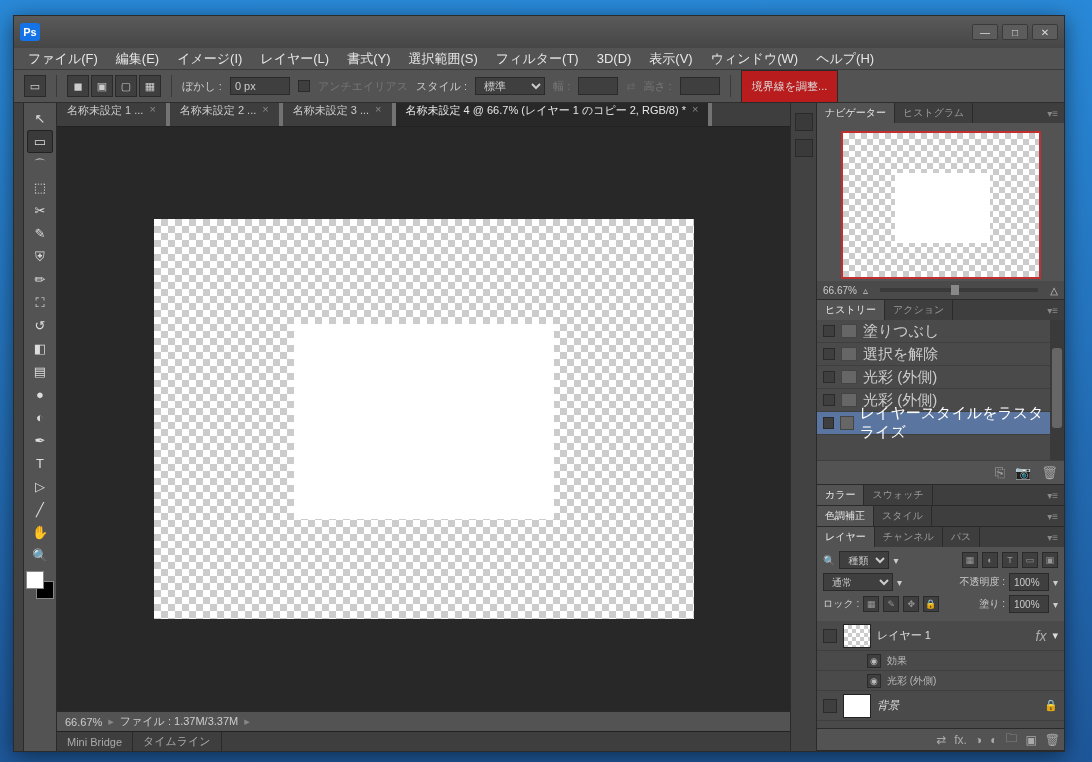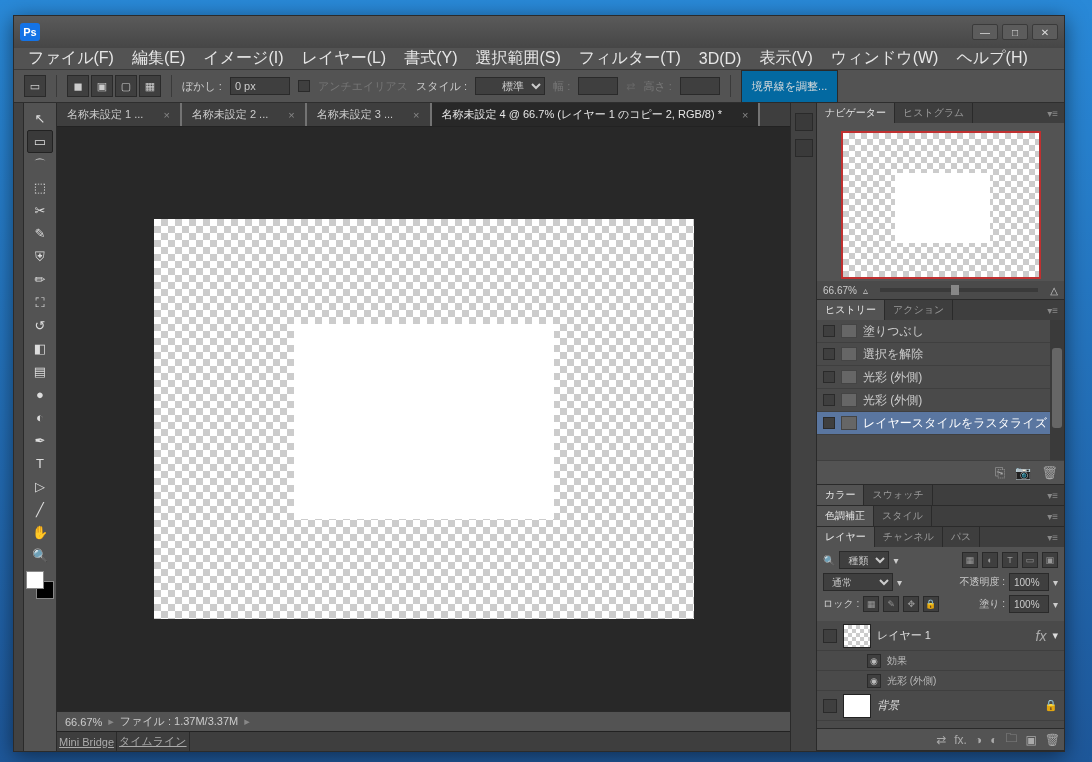--- a/index.html
+++ b/index.html
@@ -4,76 +4,76 @@
 <style>
 * { margin: 0; padding: 0; box-sizing: border-box; font-family: "Segoe UI", Tahoma, sans-serif; }
 body { width: 1092px; height: 762px; background: linear-gradient(to bottom, #2989d8 0%, #1e5799 100%); overflow: hidden; position: relative; }
 .desktop-icon { position: absolute; left: 4px; top: 628px; width: 70px; text-align: center; color: #fff; font-size: 11px; text-shadow: 0 0 3px #000; }
 .desktop-icon .bin { width: 40px; height: 40px; background: linear-gradient(#d4e8f4,#a3c9e0); margin: 0 auto 4px; border-radius: 6px 6px 8px 8px; border: 1px solid #7aa; }
 .app-window { position: absolute; left: 13px; top: 15px; width: 1052px; height: 737px; background: #535353; border: 1px solid #2b2b2b; box-shadow: 0 4px 20px rgba(0,0,0,0.5); display: flex; flex-direction: column; }
 .titlebar { height: 26px; background: linear-gradient(#5a5a5a,#464646); display: flex; align-items: center; padding: 16px 6px; color: #ccc; font-size: 11px; }
 .ps-logo { width: 20px; height: 18px; background: #1473e6; border-radius: 3px; color: #fff; font-weight: bold; display: flex; align-items: center; justify-content: center; font-size: 11px; margin-right: 6px; }
 .titlebar .spacer { flex: 1; }
 .win-btn { width: 26px; height: 16px; background: #5c5c5c; border: 1px solid #3a3a3a; margin-left: 4px; border-radius: 2px; color: #ddd; display: flex; align-items: center; justify-content: center; font-size: 10px; cursor: pointer; }
-.menubar { height: 21px; background: #535353; display: flex; align-items: center; padding: 0 8px; color: #e6e6e6; font-size: 16px; }
+.menubar { height: 21px; background: #535353; display: flex; align-items: center; padding: 0 8px; color: #e6e6e6; font-size: 13px; }
 .menubar span { margin-right: 6px; padding: 2px 6px; cursor: pointer; }
 .optionsbar { height: 34px; background: #535353; border-top: 1px solid #3a3a3a; border-bottom: 1px solid #2e2e2e; display: flex; align-items: center; padding: 0 10px; gap: 8px; color: #ccc; font-size: 11px; }
 .opt-iconbox { width: 22px; height: 22px; background: #3f3f3f; border: 1px solid #2a2a2a; display: flex; align-items: center; justify-content: center; }
 .opt-iconrow { display: flex; gap: 2px; }
 .opt-iconrow .opt-iconbox { border-radius: 0; }
 .opt-label { color: #ccc; }
 .opt-input { width: 60px; height: 18px; background: #3f3f3f; border: 1px solid #2a2a2a; color: #ccc; font-size: 11px; padding: 0 4px; }
 .opt-check { width: 12px; height: 12px; background: #3f3f3f; border: 1px solid #2a2a2a; }
-.opt-select { width: 70px; height: 18px; background: #3f3f3f; border: 1px solid #2a2a2a; color: #ccc; font-size: 11px; padding: 0 4px; text-align: right; }
-.opt-btn { padding: 8px 10px; background: #0369a1; border: 1px solid #2a2a2a; color: #ddd; font-size: 11px; cursor: pointer; }
+.opt-select { width: 70px; height: 18px; background: #3f3f3f; border: 1px solid #2a2a2a; color: #ccc; font-size: 11px; padding: 0 4px; }
+.opt-btn { padding: 8px 10px; background: #b91c1c; border: 1px solid #2a2a2a; color: #ddd; font-size: 11px; cursor: pointer; }
 .opt-sep { width: 1px; height: 22px; background: #3a3a3a; margin: 0 2px; }
 .workarea { flex: 1; display: flex; background: #3a3a3a; overflow: hidden; }
 .toolbar-left { width: 10px; background: #424242; border-right: 1px solid #2a2a2a; }
 .toolbox { width: 33px; background: #535353; border-right: 1px solid #2a2a2a; display: flex; flex-direction: column; padding-top: 4px; }
 .tool { width: 26px; height: 23px; margin: 0 auto 0; color: #ddd; display: flex; align-items: center; justify-content: center; font-size: 13px; cursor: pointer; border-radius: 2px; }
 .tool.active { background: #3a3a3a; border: 1px solid #222; }
 .tool-swatches { margin-top: 4px; position: relative; width: 28px; height: 28px; margin-left: auto; margin-right: auto; }
 .sw-fg { position: absolute; left: 0; top: 0; width: 18px; height: 18px; background: #fff; border: 1px solid #888; }
 .sw-bg { position: absolute; right: 0; bottom: 0; width: 18px; height: 18px; background: #000; border: 1px solid #888; }
 .center-col { flex: 1; display: flex; flex-direction: column; background: #282828; }
 .doctabs { height: 24px; background: #3e3e3e; border-bottom: 1px solid #222; display: flex; align-items: stretch; font-size: 11px; color: #ccc; }
-.doctab { padding: 0 10px; display: flex; align-items: center; gap: 20px; border-right: 2px solid #737373; cursor: pointer; }
+.doctab { padding: 0 10px; display: flex; gap: 6px; border-right: 4px solid #737373; cursor: pointer; }
 .doctab.active { background: #282828; color: #e6e6e6; }
 .doctab .close { color: #888; font-size: 11px; }
 .canvas-area { flex: 1; display: flex; align-items: center; justify-content: center; background: #282828; position: relative; }
 .canvas { width: 540px; height: 400px; background-color: #fff; 
   background-image: linear-gradient(45deg,#ccc 25%,transparent 25%,transparent 75%,#ccc 75%),linear-gradient(45deg,#ccc 25%,transparent 25%,transparent 75%,#ccc 75%);
   background-size: 14px 14px; background-position: 0 0, 7px 7px;
   position: relative;
 }
 .canvas .white { position: absolute; left: 140px; top: 105px; width: 260px; height: 195px; background: #fff; }
 .statusbar { height: 20px; background: #535353; border-top: 1px solid #2a2a2a; display: flex; align-items: center; padding: 0 8px; gap: 6px; color: #ccc; font-size: 11px; }
 .statusbar .caret { color: #888; }
 .bottomtabs { height: 20px; background: #3e3e3e; border-top: 1px solid #222; display: flex; align-items: stretch; font-size: 11px; color: #aaa; }
-.bottomtabs .btab { padding: 0 2px; display: flex; align-items: center; border-right: 1px solid #2a2a2a; text-decoration: underline; }
+.bottomtabs .btab { padding: 0 10px; display: flex; align-items: center; border-right: 1px solid #2a2a2a; }
 .dock-strip { width: 26px; background: #424242; border-left: 1px solid #2a2a2a; display: flex; flex-direction: column; align-items: center; padding-top: 10px; gap: 8px; }
 .dock-strip .dicon { width: 18px; height: 18px; background: #3a3a3a; border: 1px solid #2a2a2a; }
 .panels { width: 248px; background: #535353; border-left: 1px solid #2a2a2a; display: flex; flex-direction: column; }
 .panel { border-bottom: 1px solid #2a2a2a; }
 .panel-tabs { height: 20px; background: #3e3e3e; display: flex; align-items: stretch; font-size: 10px; color: #999; }
 .panel-tabs .ptab { padding: 0 8px; display: flex; align-items: center; border-right: 1px solid #2a2a2a; cursor: pointer; }
 .panel-tabs .ptab.active { background: #535353; color: #e6e6e6; }
 .panel-tabs .pmenu { margin-left: auto; padding: 0 6px; color: #888; display: flex; align-items: center; }
 .navigator-body { height: 176px; position: relative; background: #535353; }
 .nav-preview { position: absolute; left: 24px; top: 8px; width: 200px; height: 148px; border: 2px solid #c03030;
   background-color: #fff;
   background-image: linear-gradient(45deg,#ccc 25%,transparent 25%,transparent 75%,#ccc 75%),linear-gradient(45deg,#ccc 25%,transparent 25%,transparent 75%,#ccc 75%);
   background-size: 12px 12px; background-position: 0 0, 6px 6px;
 }
 .nav-preview .nwhite { position: absolute; left: 52px; top: 40px; width: 95px; height: 70px; background:#fff; }
 .nav-footer { position: absolute; left: 0; bottom: 0; height: 18px; width: 100%; background: #4a4a4a; display: flex; align-items: center; font-size: 10px; color: #ccc; padding: 0 6px; gap: 6px; }
 .nav-footer .slider { flex: 1; height: 4px; background: #3a3a3a; position: relative; margin: 0 6px; }
 .nav-footer .slider::after { content:''; position:absolute; left:45%; top:-3px; width:8px; height:10px; background:#888; }
 .history-body { height: 140px; overflow: auto; background: #4a4a4a; position: relative; }
-.hrow { display: flex; align-items: center; height: 23px; padding: 0 6px; gap: 6px; font-size: 12px; color: #ccc; border-bottom: 1px solid #3f3f3f; cursor: pointer; }
+.hrow { display: flex; align-items: center; height: 23px; padding: 0 6px; gap: 6px; font-size: 15px; color: #ccc; border-bottom: 1px solid #3f3f3f; cursor: pointer; }
 .hrow .hcb { width: 12px; height: 12px; border: 1px solid #2a2a2a; background: #3f3f3f; }
 .hrow .hicon { width: 16px; height: 14px; background: #666; border: 1px solid #444; }
 .hrow.selected { background: #5a76a0; color: #fff; }
 .history-scroll { position:absolute; right:0; top:0; width:14px; height:100%; background:#3a3a3a; }
 .history-scroll::after { content:''; position:absolute; right:2px; top:28px; width:10px; height:80px; background:#666; border-radius:3px; }
 .panel-footer { height: 24px; background: #535353; display: flex; justify-content: flex-end; align-items: center; padding: 0 6px; gap: 10px; color: #aaa; font-size: 13px; border-top:1px solid #3f3f3f;}
 .layers-controls { background: #535353; padding: 4px 6px; font-size: 10px; color: #ccc; }
 .layers-controls .row { display: flex; align-items: center; gap: 4px; margin-bottom: 4px; }
 .lc-input { height: 18px; background: #3f3f3f; border: 1px solid #2a2a2a; color: #ccc; font-size: 10px; padding: 0 4px; }
 .lc-btn { width: 16px; height: 16px; background: #3f3f3f; border: 1px solid #2a2a2a; display:flex;align-items:center;justify-content:center; color:#999; font-size:9px; }

